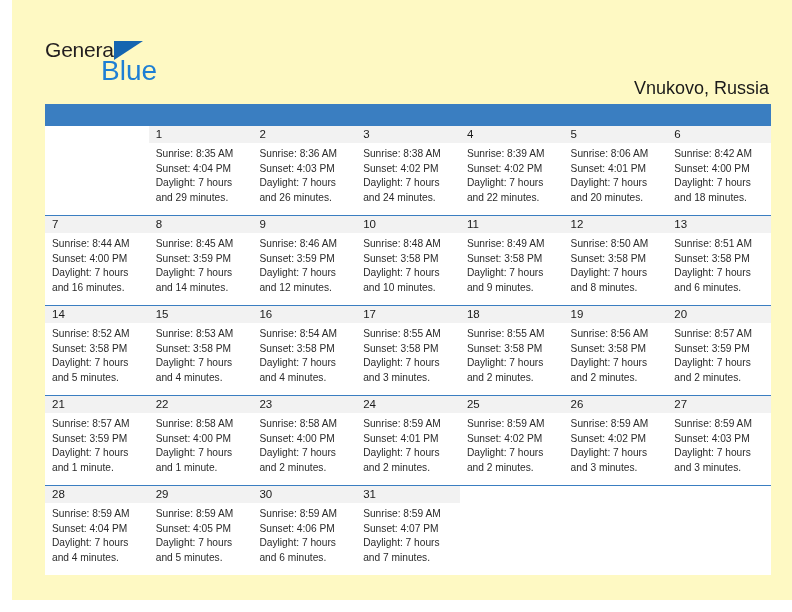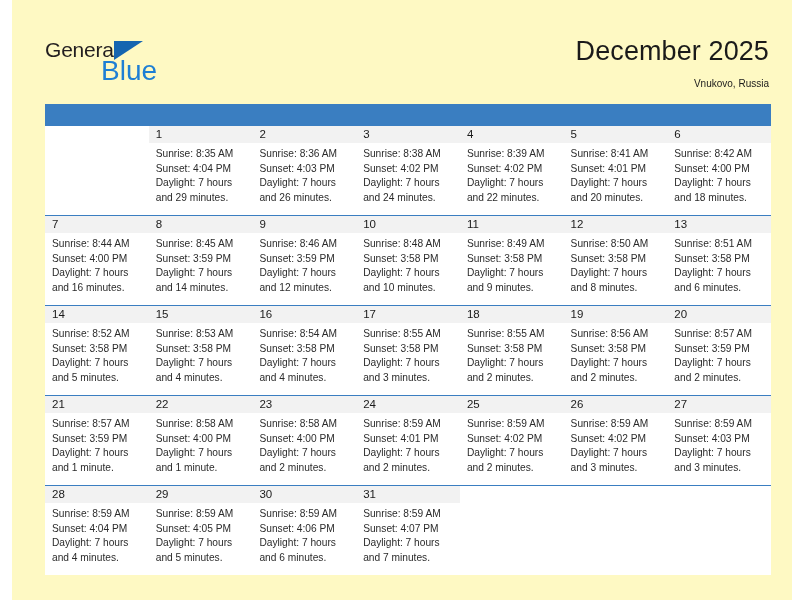--- a/index.html
+++ b/index.html
@@ -64,21 +64,21 @@
     font-size: 27px;
     color: #1a1a1a;
     text-align: right;
     font-weight: 400;
     letter-spacing: 0.1px;
   }
   .subtitle {
     position: absolute;
     right: 35px;
     top: 78px;
-    font-size: 10px;
+    font-size: 18px;
     color: #1a1a1a;
     text-align: left;
     font-weight: 400;
   }
 
   
   .calendar {
     position: absolute;
     left: 33px;
     top: 104px;
@@ -142,21 +142,20 @@
 <body>
 
 <div class="page">
 
   <div class="header">
     <div class="logo">
       <span class="logo-general">General</span>
       <span class="logo-triangle"></span>
       <span class="logo-blue">Blue</span>
     </div>
-    <div class="title">December 2025</div>
     <div class="subtitle">Vnukovo, Russia</div>
   </div>
 
   <div class="calendar">
     <div class="weekday-row" id="weekday-row">
         <div class="weekday">Sunday</div>
         <div class="weekday">Sunday</div>
         <div class="weekday">Thursday</div>
         <div class="weekday">Friday</div>
         <div class="weekday">Saturday</div>
@@ -216,21 +215,21 @@
               <div class="dayline">Sunset: 4:02 PM</div>
               <div class="dayline">Daylight: 7 hours</div>
               <div class="dayline">and 22 minutes.</div>
             </div>
           </div>
           <div class="day-cell filled">
             <div class="daynum-band">
               <span class="daynum">5</span>
             </div>
             <div class="day-body">
-              <div class="dayline">Sunrise: 8:41 AM</div>
+              <div class="dayline">Sunrise: 8:06 AM</div>
               <div class="dayline">Sunset: 4:01 PM</div>
               <div class="dayline">Daylight: 7 hours</div>
               <div class="dayline">and 20 minutes.</div>
             </div>
           </div>
           <div class="day-cell filled">
             <div class="daynum-band">
               <span class="daynum">6</span>
             </div>
             <div class="day-body">

